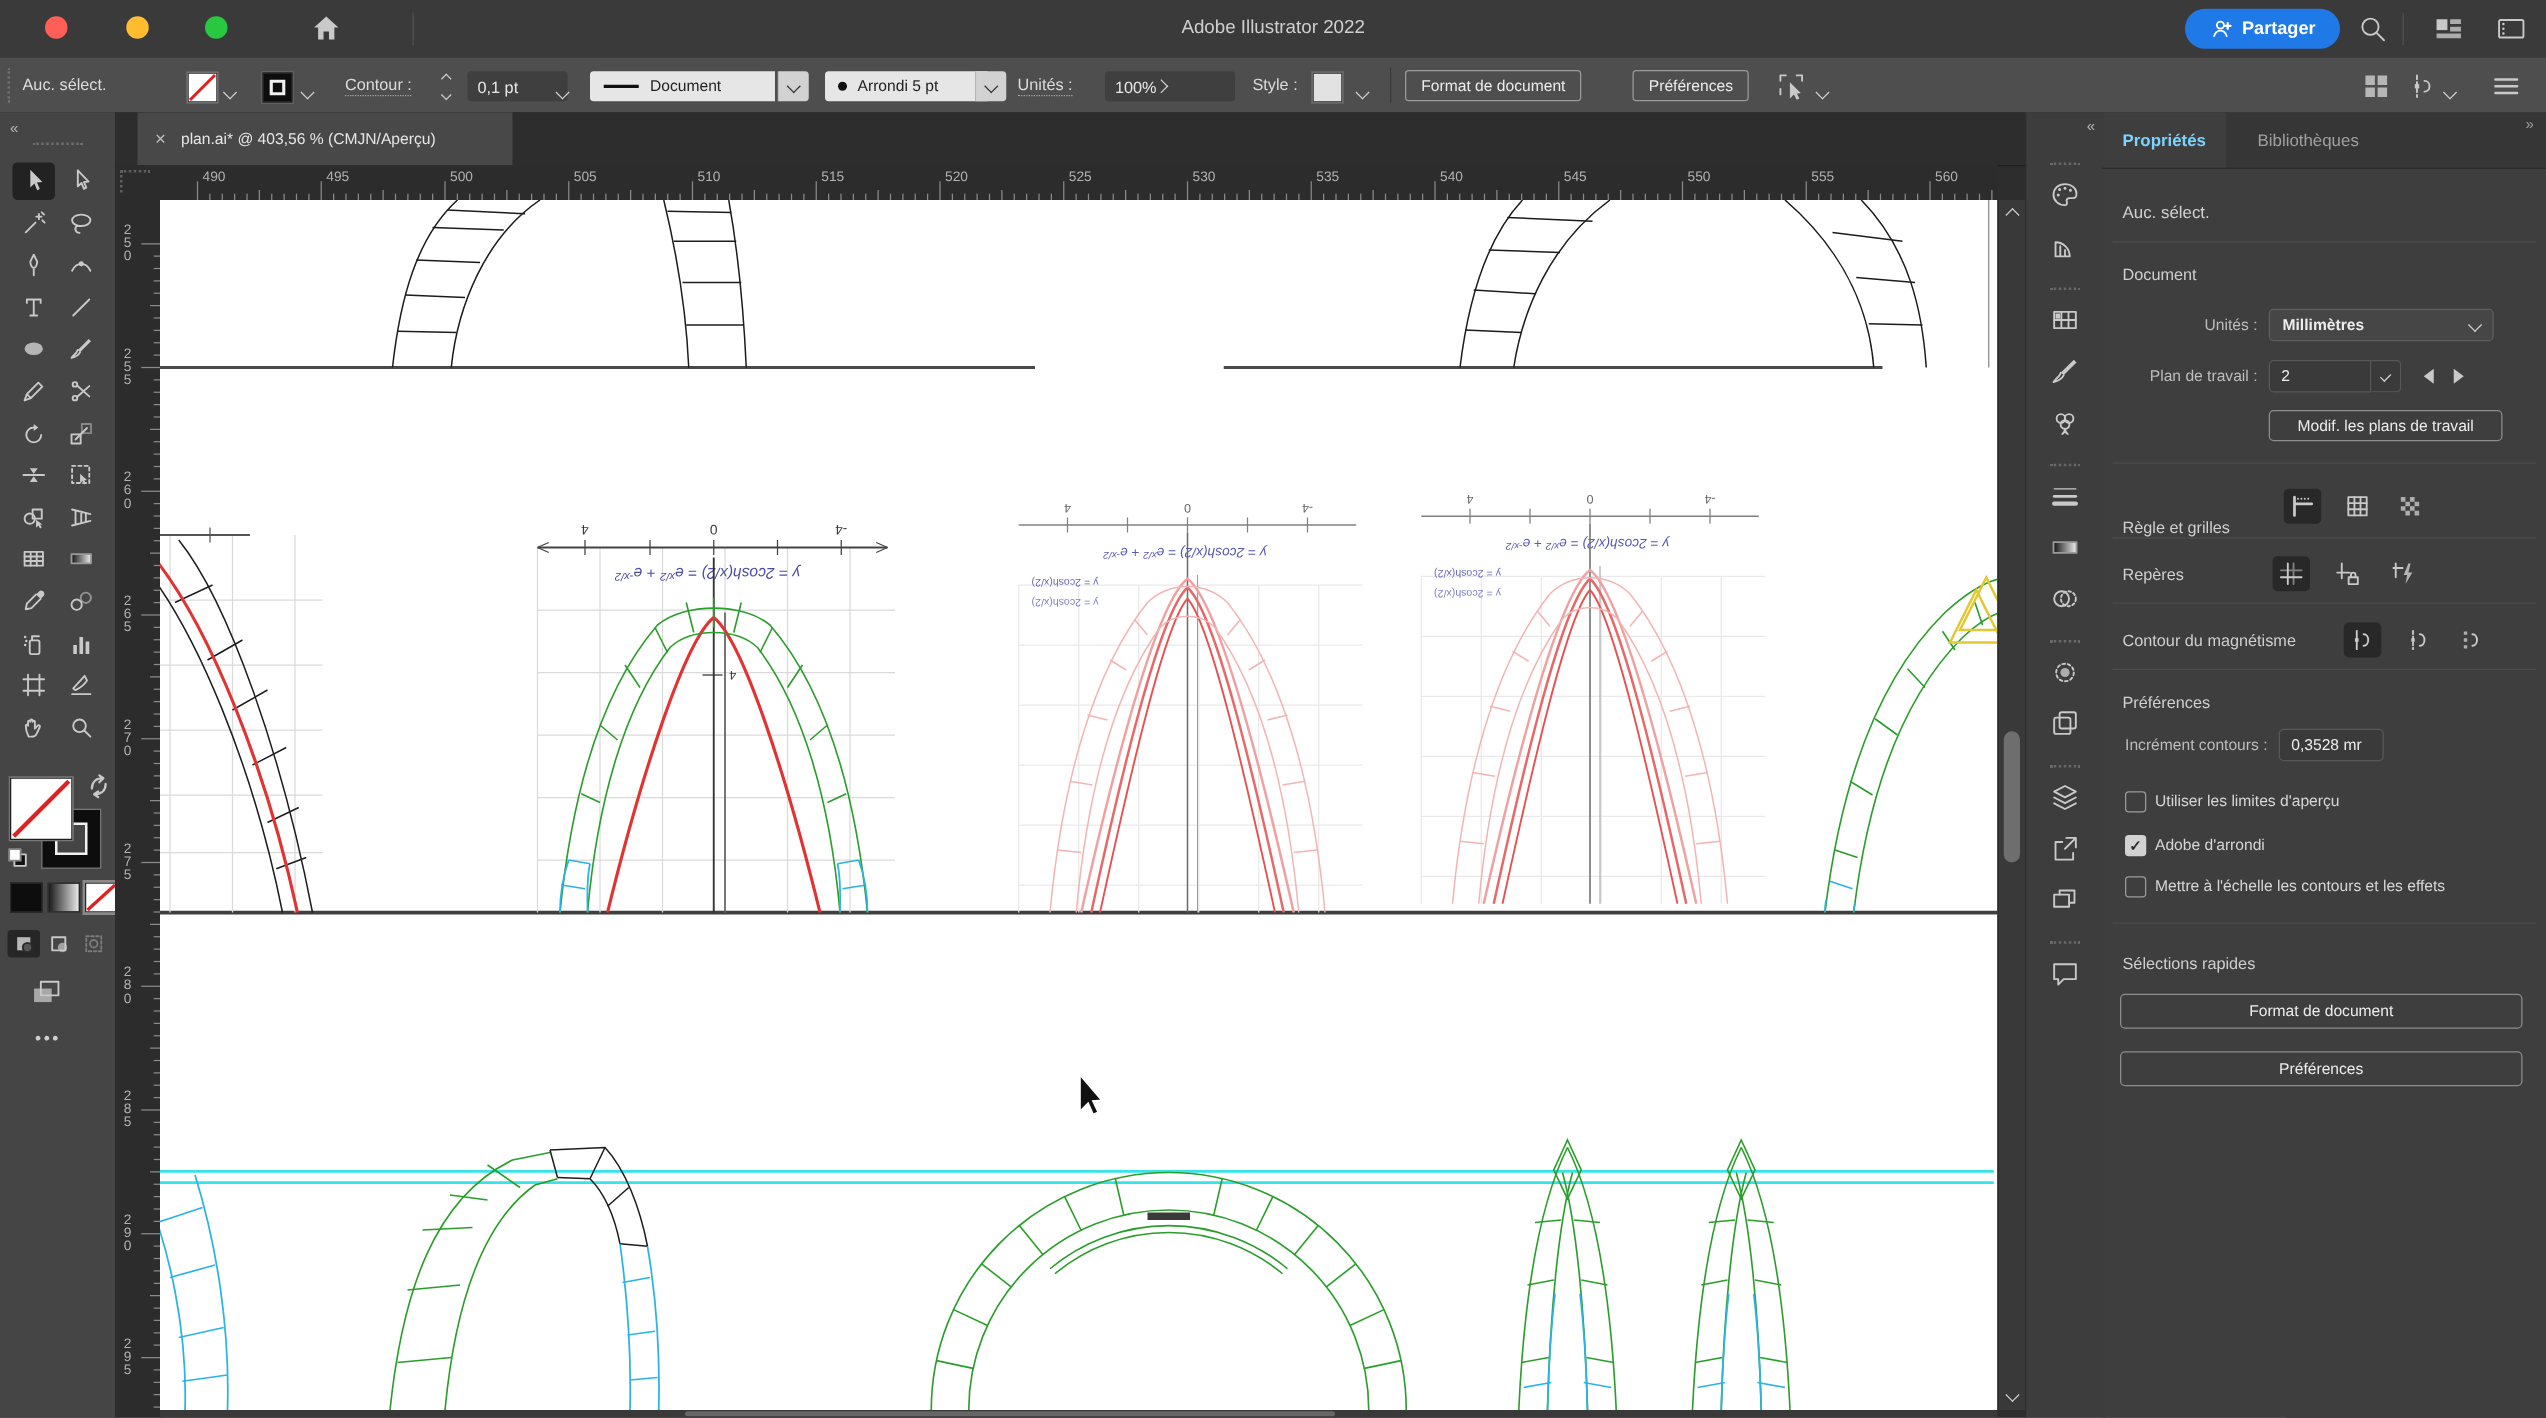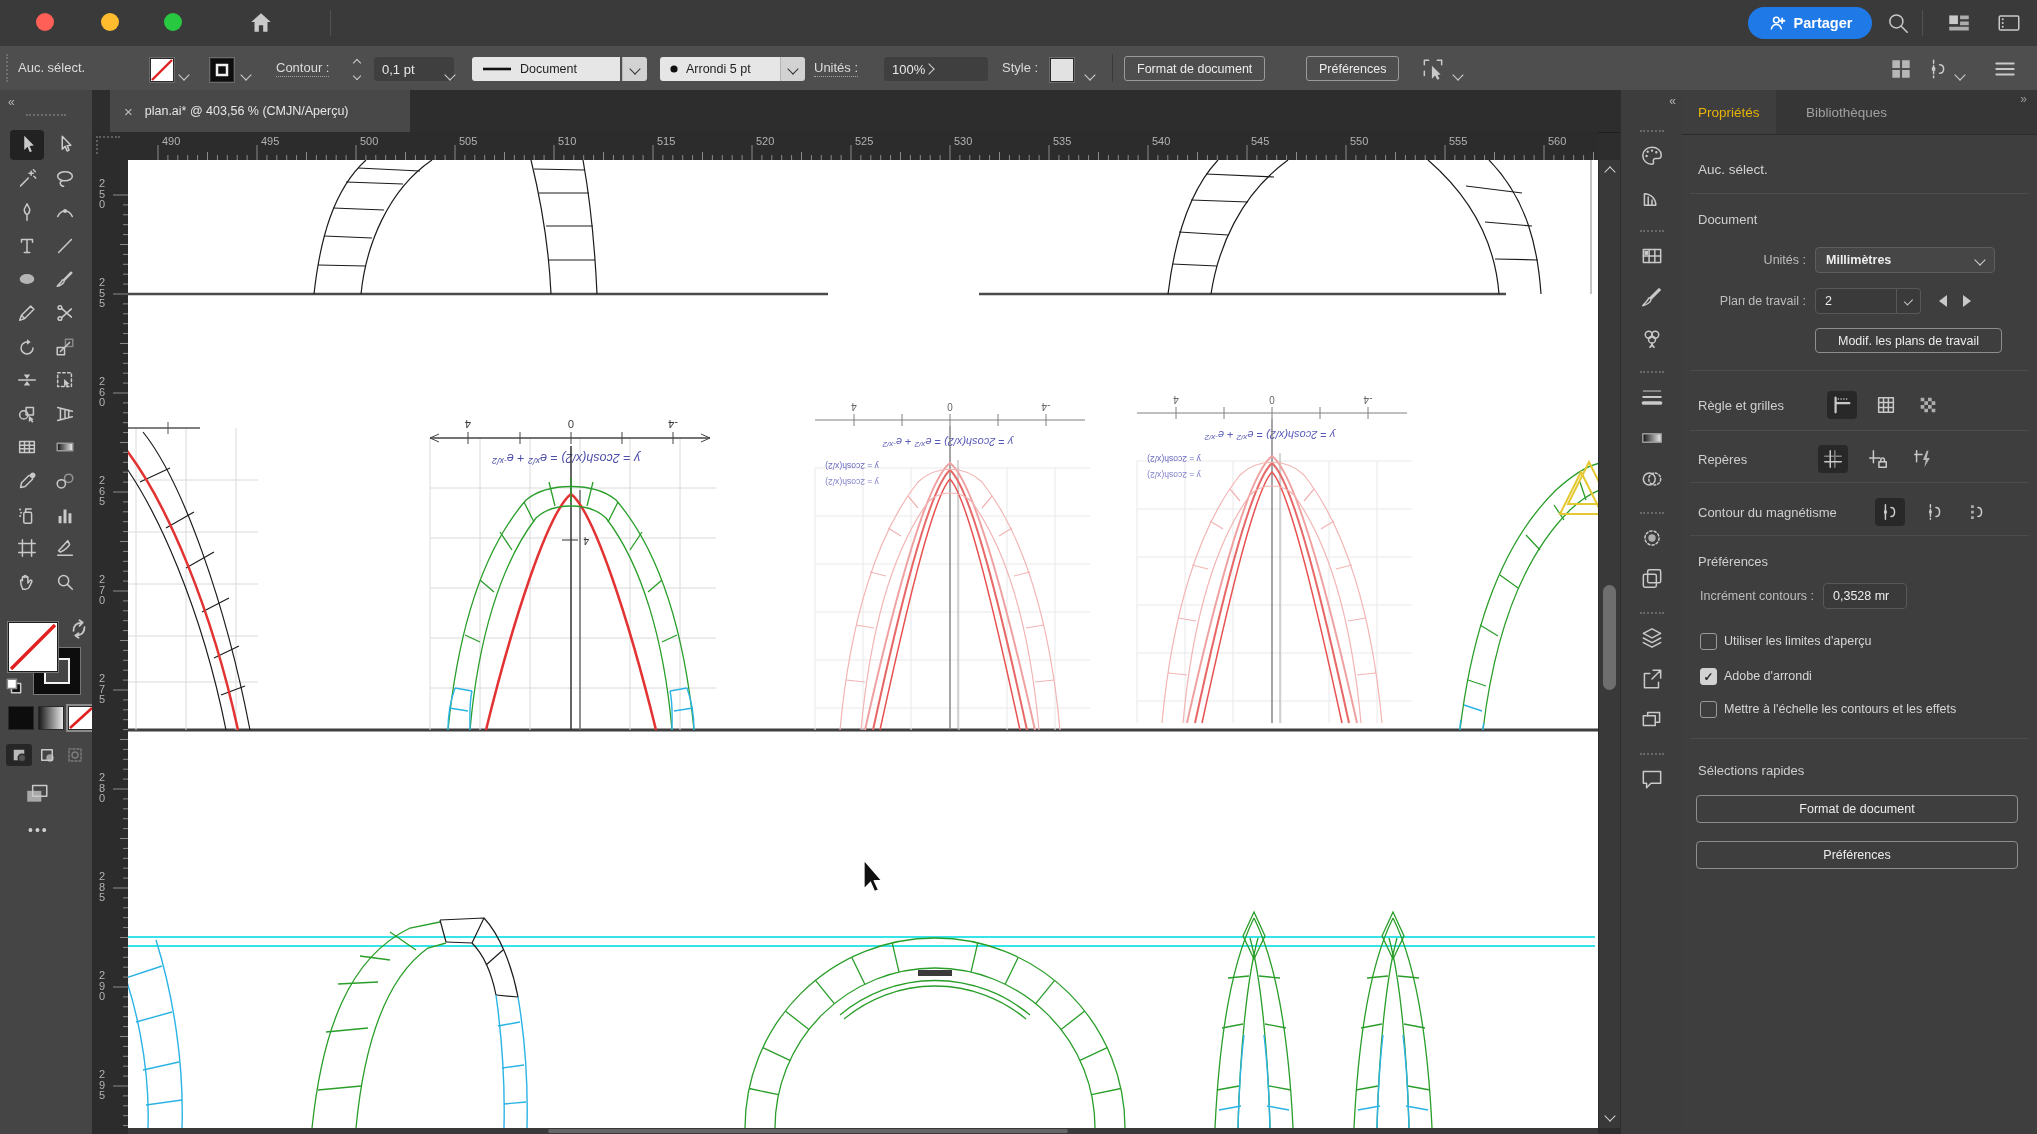--- a/index.html
+++ b/index.html
@@ -78,21 +78,21 @@
   .dock{left:1620px;top:90px;width:62px;height:1044px;background:#3d3d3d;border-left:1px solid #2e2e2e;border-right:1px solid #2e2e2e;}
   .dock-collapse{right:8px;top:4px;color:#b5b5b5;font-size:12px;letter-spacing:-1px;}
   .dockitem{position:absolute;left:15px;width:32px;height:32px;display:flex;align-items:center;justify-content:center;}
   .dockitem svg{width:26px;height:26px;}
   .dock-grip{position:absolute;left:19px;width:24px;border-top:2px dotted #686868;}
 
   
   .panel{left:1682px;top:90px;width:355px;height:1044px;background:#3e3e3e;}
   .ptabs{left:0;top:0;width:100%;height:44px;background:#363636;border-bottom:1px solid #2c2c2c;}
   .ptab{position:absolute;top:0;height:44px;display:flex;align-items:center;padding:0 16px;font-size:13.5px;color:#a0a0a0;}
-  .ptab.active{background:#3e3e3e;color:#eab308;font-weight:normal;}
+  .ptab.active{background:#3e3e3e;color:#7dd3fc;font-weight:bold;}
   .pcollapse{position:absolute;right:10px;top:2px;color:#9a9a9a;font-size:12px;}
   .pstatus{left:16px;top:72px;font-size:13.5px;color:#d2d2d2;}
   .pdiv{left:8px;width:339px;height:1px;background:#4c4c4c;}
   .psec{left:16px;font-size:13px;color:#cfcfcf;}
   .prow{left:0;width:100%;height:26px;display:flex;align-items:center;}
   .plabel{display:inline-block;width:124px;text-align:right;margin-right:9px;font-size:12.5px;color:#bdbdbd;white-space:nowrap;}
   .pselect{height:26px;background:#464646;border:1px solid #5e5e5e;border-radius:4px;display:flex;align-items:center;
     padding:0 10px;box-sizing:border-box;color:#ededed;font-size:12.5px;font-weight:bold;justify-content:space-between;}
   .pfield{height:26px;background:#3a3a3a;border:1px solid #585858;border-radius:4px;display:flex;align-items:center;
     padding:0 9px;box-sizing:border-box;color:#ededed;font-size:12.5px;}
@@ -137,20 +137,21 @@
   <div class="abs titlebar">
     <div class="abs tl" style="left:36px;background:#ff5f57"></div>
     <div class="abs tl" style="left:101px;background:#febc2e"></div>
     <div class="abs tl" style="left:164px;background:#28c840"></div>
     <div class="abs homeicon">
       <svg class="icsvg" viewBox="0 0 24 24">
           <path class="f" d="M12,3 L21,11 H18 V20 H14 V14 H10 V20 H6 V11 H3 Z"></path>
         </svg>
     </div>
     <div class="abs tdiv"></div>
+    <div class="abs apptitle">Adobe Illustrator 2022</div>
     <div class="abs sharebtn">
       <svg class="icsvg" viewBox="0 0 24 24" style="width:20px;height:20px">
         <circle cx="10" cy="8.5" r="3.4" stroke="#fff"></circle>
           <path d="M4,19 C5,15.5 7.3,13.8 10,13.8 C12.7,13.8 15,15.5 16,19" stroke="#fff"></path>
         <path d="M17,6.5 V12 M14.3,9.3 H19.7" stroke="#fff" stroke-width="1.8"></path>
         </svg>
       <span>Partager</span>
     </div>
     <div class="abs tbicon" style="left:1885px">
       <svg class="icsvg" viewBox="0 0 24 24">
@@ -1103,21 +1104,21 @@
       </div>
       <div class="pfield" style="width:24px;border-left:none;border-radius:0 4px 4px 0;justify-content:center">
         <span class="chev"></span>
       </div>
       <span class="arrbtn" style="margin-left:18px;border-right:8px solid #c9c9c9"></span>
       <span class="arrbtn" style="margin-left:16px;border-left:8px solid #c9c9c9"></span>
     </div>
     <button class="pbtn" style="left:133px;top:238px;width:187px;height:25px">Modif. les plans de travail</button>
     <div class="abs pdiv" style="top:280px"></div>
 
-    <div class="abs psec" style="top:308px">Règle et grilles</div>
+    <div class="abs psec" style="top:324px">Règle et grilles</div>
     <div class="iconbtn active" style="left:145px;top:301px">
       <svg class="icsvg" viewBox="0 0 24 24">
           <path d="M5,4 V20 M5,10 H20" stroke-width="2.2"></path>
           <path d="M8,5.5 h0.01 M11,5.5 h0.01 M14,5.5 h0.01 M17,5.5 h0.01" stroke-width="1.6"></path>
         </svg>
     </div>
     <div class="iconbtn" style="left:189px;top:301px">
       <svg class="icsvg" viewBox="0 0 24 24">
           <rect x="4" y="4" width="16" height="16"></rect>
           <path d="M9.3,4 V20 M14.6,4 V20 M4,9.3 H20 M4,14.6 H20"></path>

